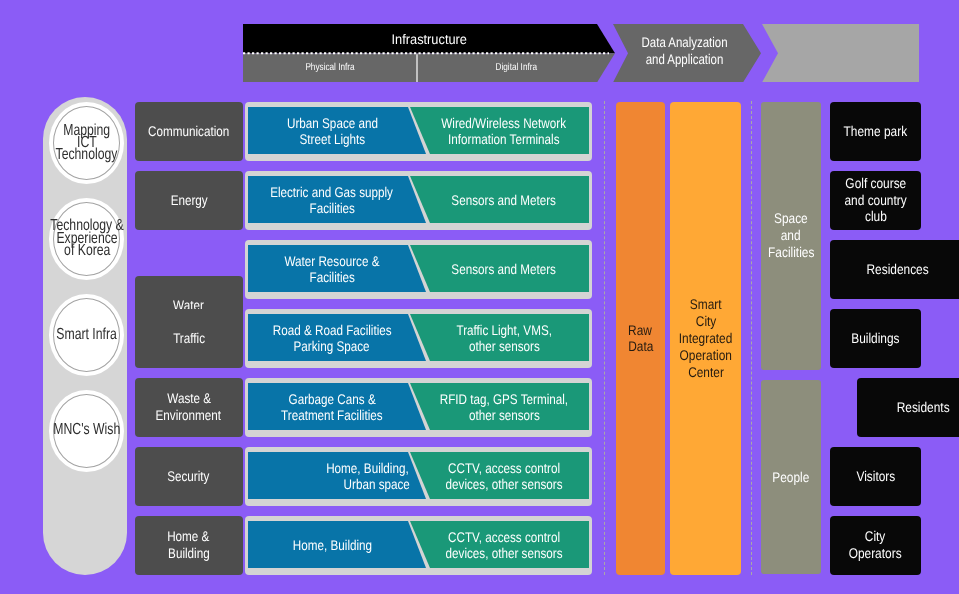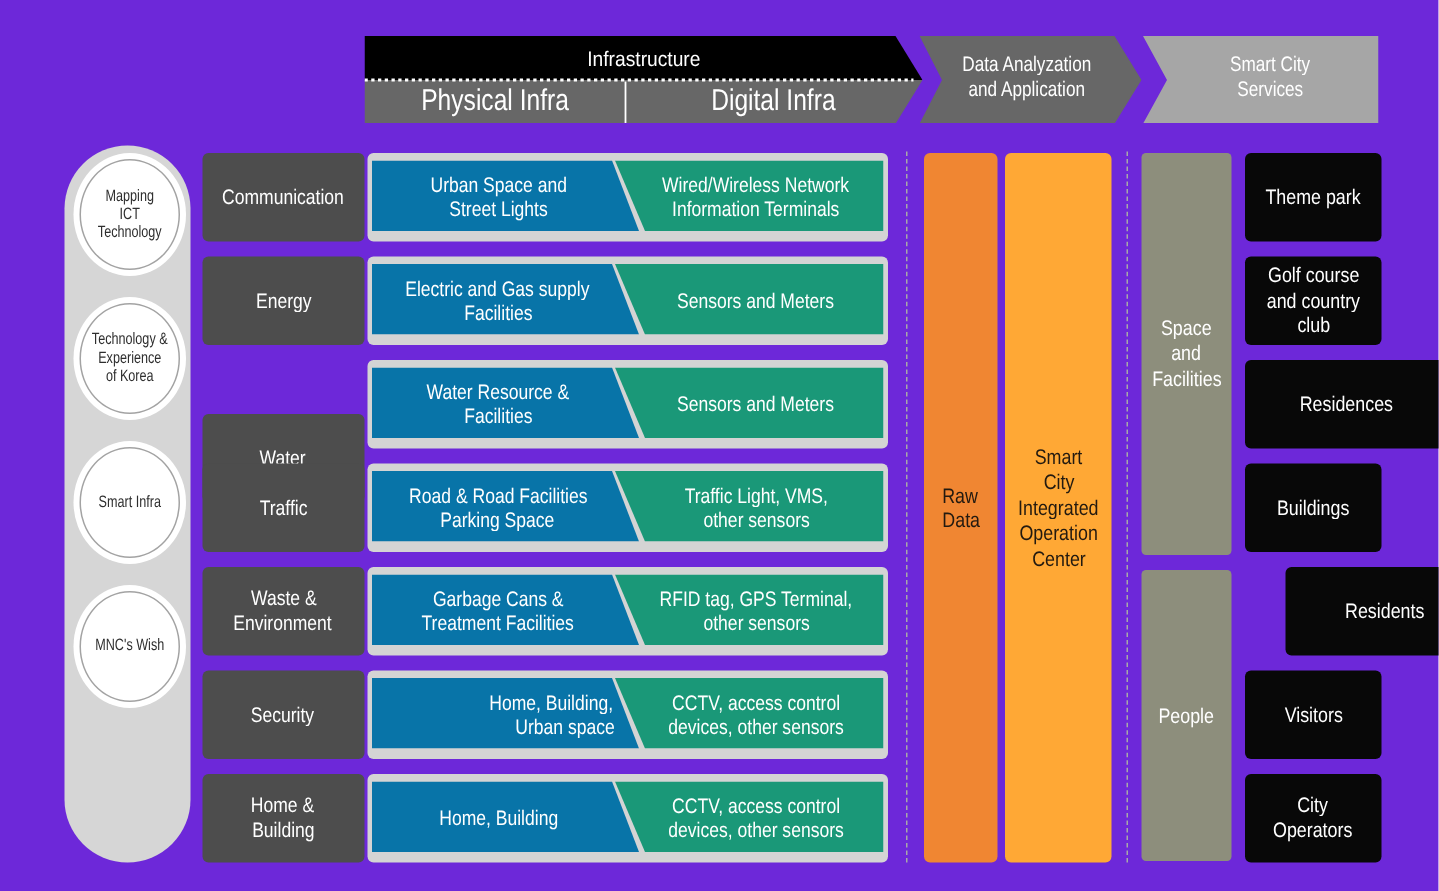--- a/index.html
+++ b/index.html
@@ -1,49 +1,49 @@
 <!DOCTYPE html>
 <html><head>
 <meta charset="utf-8">
 <title>Smart City Framework</title>
 <style>
   html,body{margin:0;padding:0;background:#ffffff;}
   body{width:959px;height:594px;overflow:hidden;
        font-family:"Liberation Sans",sans-serif;
        -webkit-font-smoothing:antialiased;
        text-rendering:geometricPrecision;}
-  #stage{position:relative;width:959px;height:594px;background:#6d28d9;}
+  #stage{position:relative;width:959px;height:594px;background:#8b5cf6;}
   .abs{position:absolute;}
   svg{display:block;}
   .ln{display:block;transform:scaleX(var(--sx,0.82));transform-origin:center center;
       white-space:pre;}
 
   
   .hdr-title{position:absolute;left:0;top:1.2px;width:372px;height:29.25px;
              display:flex;align-items:center;justify-content:center;
              color:#fff;font-size:14px;--sx:0.915;}
   .hdr-sub{position:absolute;top:29.25px;height:29.25px;
            display:flex;align-items:center;justify-content:center;
-           color:#fff;font-size:20px;--sx:0.82;}
+           color:#fff;font-size:10px;--sx:0.82;}
   .hdr-sub-l{left:0;width:174px;}
   .hdr-sub-r{left:174px;width:198px;}
   .stage-txt{position:absolute;top:-1.5px;height:58.5px;
              display:flex;flex-direction:column;align-items:center;justify-content:center;
              color:#fff;font-size:14px;line-height:17.2px;text-align:center;
              --sx:0.818;}
   .stage-txt-1{left:15px;width:113px;}
   .stage-txt-2{left:16px;width:137.6px;}
 
   
   .rail{background:#D6D6D6;border-radius:42px;}
   .bubble{background:#ffffff;border:1px solid #a3a3a3;border-radius:50%;
           box-shadow:0 0 0 4px #ffffff;}
   .bubble-txt{position:absolute;left:-10px;right:-10px;top:0;bottom:0;
-              display:flex;flex-direction:column;justify-content:center;
-              color:#2e2e2e;font-size:11px;line-height:12.4px;text-align:center;
+              display:flex;flex-direction:column;align-items:center;justify-content:center;
+              color:#2e2e2e;font-size:16px;line-height:12.4px;text-align:center;
               --sx:0.765;}
 
   
   .domain{background:#4D4D4D;border-radius:4px;}
   .domain-txt{position:absolute;left:0;right:0;top:0;bottom:0;display:flex;flex-direction:column;
               align-items:center;justify-content:center;color:#ffffff;
               font-size:14px;line-height:17px;text-align:center;--sx:0.835;}
   .panel{background:#D4D4D4;border-radius:4px;}
   .rowtxt{display:flex;flex-direction:column;align-items:center;justify-content:center;
           color:#ffffff;font-size:14px;line-height:16.2px;text-align:center;--sx:0.835;}
@@ -90,24 +90,20 @@
   </svg>
   <div class="stage-txt stage-txt-1">
         <span class="ln">Data Analyzation</span>
         <span class="ln">and Application</span>
       </div>
 </div>
 <div class="abs" style="left:762px;top:23.5px;width:157px;height:58.5px;">
   <svg width="157" height="58.5" viewBox="0 0 157 58.5">
     <path d="M0,0 L157,0 L157,58.50 L0,58.50 L16,29.25 Z" fill="#A6A6A6"></path>
   </svg>
-  <div class="stage-txt stage-txt-2">
-        <span class="ln">Smart City</span>
-        <span class="ln">Services</span>
-      </div>
 </div>
 <div class="abs rail" style="left:43px;top:97px;width:84px;height:478px;"></div>
 <div class="abs bubble" style="left:53.3px;top:106.2px;width:65.0px;height:72.0px;">
   <div class="bubble-txt">
         <span class="ln">Mapping</span>
         <span class="ln">ICT</span>
         <span class="ln">Technology</span>
       </div>
 </div>
 <div class="abs bubble" style="left:53.3px;top:202.0px;width:65.0px;height:72.0px;">

